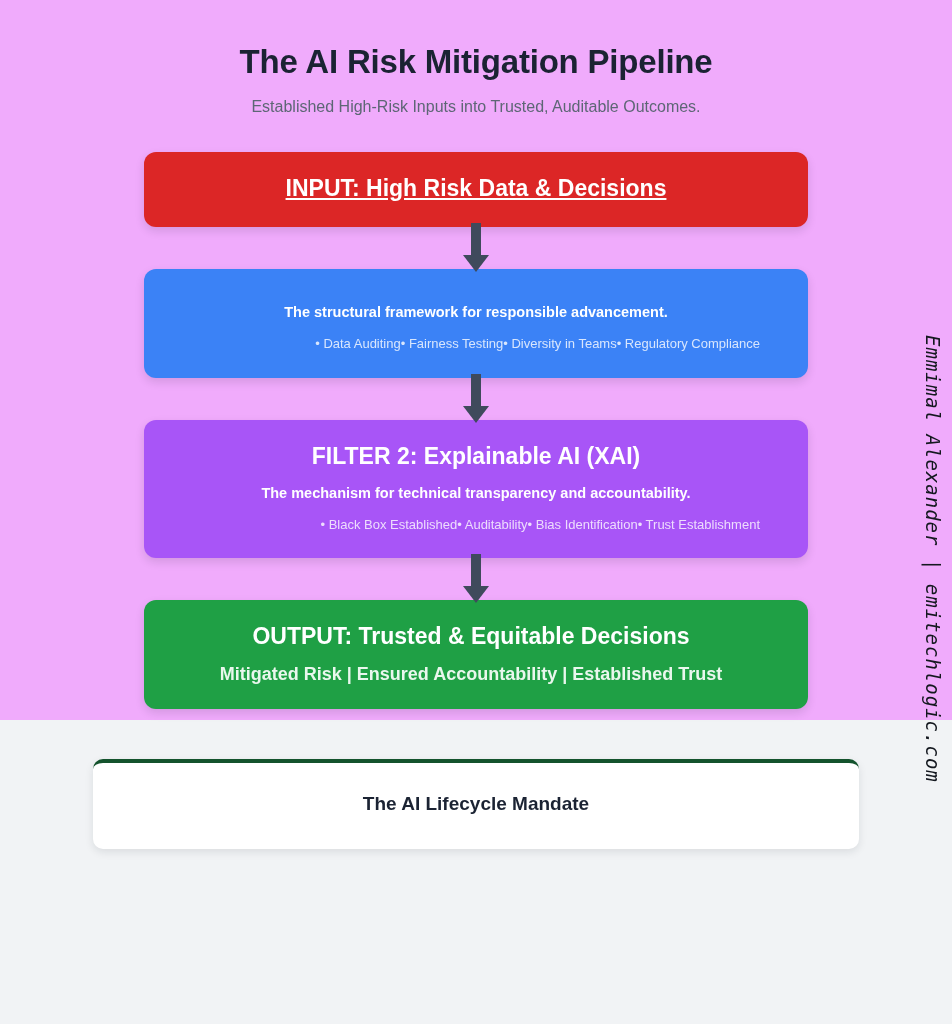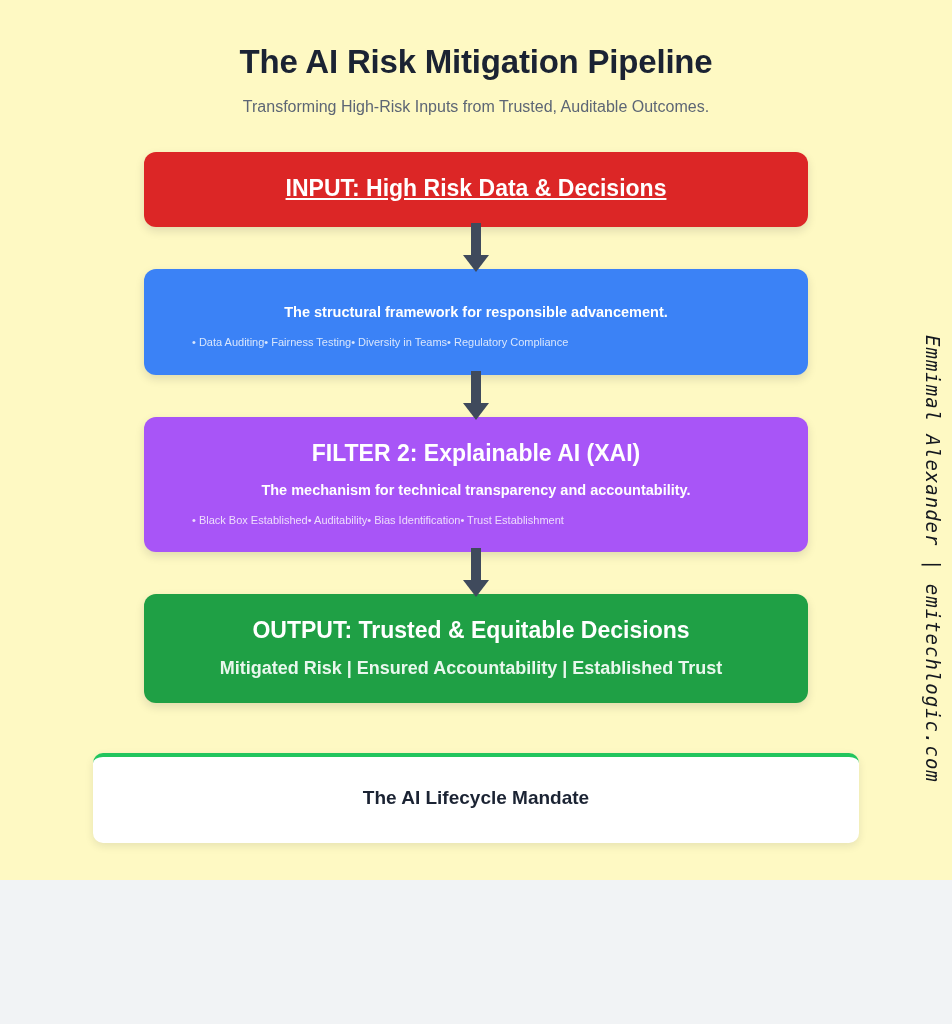--- a/index.html
+++ b/index.html
@@ -8,22 +8,22 @@
     width: 952px;
     height: 1024px;
     background: #f1f3f5;
     font-family: "Liberation Sans", sans-serif;
     overflow: hidden;
   }
 
   .page {
     position: relative;
     width: 952px;
-    height: 880px;
-    background: #fef9c3;
+    height: 720px;
+    background: #f0abfc;
   }
 
   
   .header {
     padding-top: 42px;
     text-align: center;
   }
   .page-title {
     font-size: 33px;
     font-weight: bold;
@@ -90,23 +90,23 @@
     font-size: 14px;
     color: #fbe3e2;
     line-height: 1.5;
   }
   .tag-row .tag { white-space: nowrap; }
 
   
   .bullet-row {
     margin-top: 15px;
     display: flex;
-    justify-content: flex-start;
+    justify-content: flex-end;
     padding: 0 22px;
-    font-size: 11px;
+    font-size: 13px;
     line-height: 1.4;
   }
   .stage-filter1 .bullet-row { color: #d8e6fd; }
   .stage-filter2 .bullet-row { color: #eddcfd; }
   .bullet { white-space: nowrap; }
 
   
   .arrow {
     position: relative;
     height: 42px;
@@ -131,21 +131,21 @@
     border-right: 13px solid transparent;
     border-top: 17px solid #3f4a5c;
   }
 
   
   .mandate {
     width: 766px;
     margin: 50px auto 0 auto;
     background: #ffffff;
     border-radius: 10px;
-    border-top: 4px solid #22c55e;
+    border-top: 4px solid #14532d;
     box-shadow: 0 3px 9px rgba(20,25,40,0.10);
     padding: 30px 56px 34px 56px;
     text-align: center;
   }
   .mandate-title {
     font-size: 19px;
     font-weight: bold;
     color: #1b2333;
   }
   .mandate-body {
@@ -181,21 +181,21 @@
     color: #14181f;
   }
 </style>
 </head>
 <body>
 
 <div class="page">
 
   <div class="header">
     <div class="page-title">The AI Risk Mitigation Pipeline</div>
-    <div class="page-subtitle">Transforming High-Risk Inputs from Trusted, Auditable Outcomes.</div>
+    <div class="page-subtitle">Established High-Risk Inputs into Trusted, Auditable Outcomes.</div>
   </div>
 
   <div class="pipeline">
 
     <div class="stage stage-input">
       <div class="stage-title">INPUT: High Risk Data &amp; Decisions</div>
     </div>
 
     <div class="arrow">
       <div class="arrow-shaft"></div>

